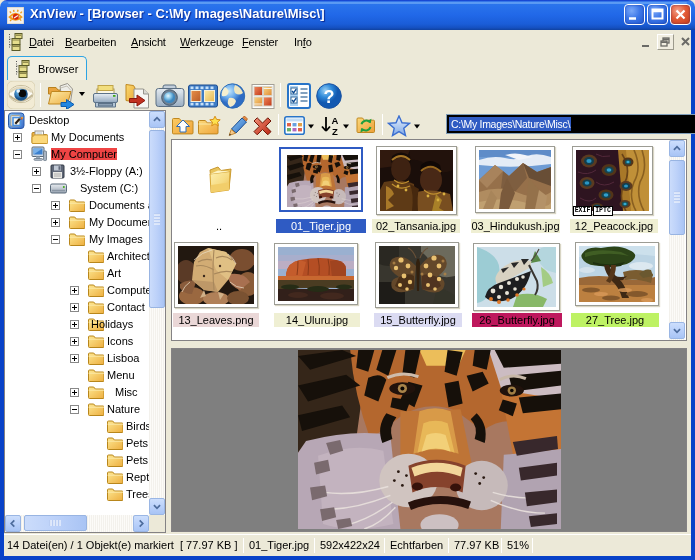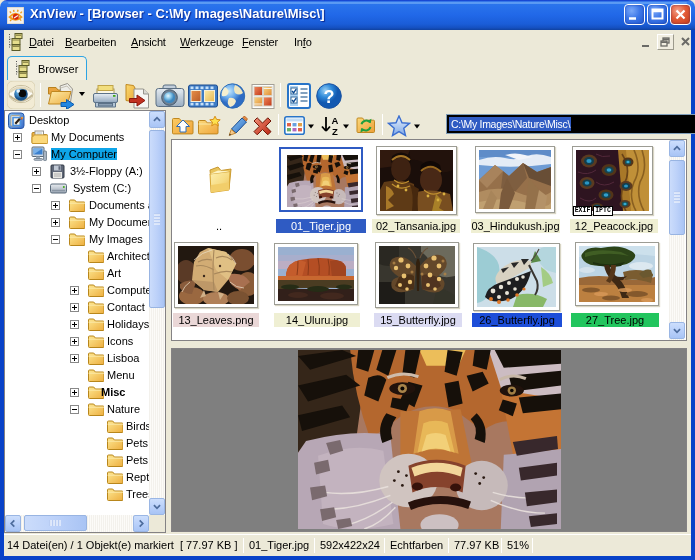--- a/index.html
+++ b/index.html
@@ -460,21 +460,21 @@
           <path d="M2 4.5 h5" stroke="#000"></path>
         </svg>
         <svg class="abs" style="left:26px;top:0px" width="16" height="16" viewBox="0 0 16 16">
           <rect x="1" y="1" width="12" height="9.5" rx="1" fill="#C8D4E2" stroke="#5A6A7A"></rect>
           <rect x="2.5" y="2.5" width="9" height="6" fill="#3A80D0"></rect>
           <path d="M2.5 2.5 l9 0 -9 6z" fill="#78B0E8"></path>
           <rect x="5" y="10.5" width="4" height="2" fill="#98A8B8"></rect>
           <rect x="3" y="12.5" width="8.5" height="1.8" rx=".8" fill="#B8C4D2" stroke="#5A6A7A" stroke-width=".7"></rect>
           <rect x="12.5" y="5" width="3" height="9.5" rx=".8" fill="#A8B4C2" stroke="#5A6A7A" stroke-width=".7"></rect>
         </svg>
-        <span class="txt" style="left:46px;background:#0ea5e9;">My Computer</span>
+        <span class="txt" style="left:46px;background:#ef4444;">My Computer</span>
       </div>
     <div class="trow" style="left:0;top:52px;width:144px;overflow:hidden;">
         <svg class="abs" style="left:27px;top:4px" width="9" height="9" viewBox="0 0 9 9">
           <rect x=".5" y=".5" width="8" height="8" fill="#fff" stroke="#888"></rect>
           <path d="M2 4.5 h5 M4.5 2 v5" stroke="#000"></path>
         </svg>
         <svg class="abs" style="left:45px;top:1px" width="15" height="15" viewBox="0 0 15 15">
           <rect x="1" y="1" width="13" height="13" rx="1" fill="#606878" stroke="#303844"></rect>
           <rect x="4" y="1.5" width="7" height="5" fill="#C0C8D4"></rect>
           <rect x="8.5" y="2.2" width="2" height="3.6" fill="#606878"></rect>
@@ -492,21 +492,21 @@
           <defs>
             <linearGradient id="drv" x1="0" y1="0" x2="0" y2="1">
               <stop offset="0%" stop-color="#E8ECF0"></stop>
               <stop offset="100%" stop-color="#9AA6B4"></stop>
             </linearGradient>
           </defs>
           <rect x="0.5" y="1" width="16" height="9" rx="1.5" fill="url(#drv)" stroke="#5A6A7A"></rect>
           <rect x="2" y="6.8" width="13" height="1.4" fill="#8A96A4"></rect>
           <circle cx="13.8" cy="4" r="1" fill="#3FA815"></circle>
         </svg>
-        <span class="txt" style="left:68px;">System (C:)</span>
+        <span class="txt" style="left:75px;">System (C:)</span>
       </div>
     <div class="trow" style="left:0;top:86px;width:144px;overflow:hidden;">
         <svg class="abs" style="left:46px;top:4px" width="9" height="9" viewBox="0 0 9 9">
           <rect x=".5" y=".5" width="8" height="8" fill="#fff" stroke="#888"></rect>
           <path d="M2 4.5 h5 M4.5 2 v5" stroke="#000"></path>
         </svg>
         <svg class="abs" style="left:64px;top:2px" width="16" height="13" viewBox="0 0 16 13">
           <path d="M.5 2 a1 1 0 0 1 1-1 h4.2 l1.7 2 h7.6 a1 1 0 0 1 1 1 v7.5 a1 1 0 0 1-1 1 h-13.5 a1 1 0 0 1-1-1z" fill="url(#fgold)" stroke="#B8861B"></path>
           <path d="M.5 4.2 h15.5" stroke="#FBE9A8" stroke-width="1"></path>
         </svg>
@@ -572,21 +572,21 @@
       </div>
     <div class="trow" style="left:0;top:205px;width:144px;overflow:hidden;">
         <svg class="abs" style="left:65px;top:4px" width="9" height="9" viewBox="0 0 9 9">
           <rect x=".5" y=".5" width="8" height="8" fill="#fff" stroke="#888"></rect>
           <path d="M2 4.5 h5 M4.5 2 v5" stroke="#000"></path>
         </svg>
         <svg class="abs" style="left:83px;top:2px" width="16" height="13" viewBox="0 0 16 13">
           <path d="M.5 2 a1 1 0 0 1 1-1 h4.2 l1.7 2 h7.6 a1 1 0 0 1 1 1 v7.5 a1 1 0 0 1-1 1 h-13.5 a1 1 0 0 1-1-1z" fill="url(#fgold)" stroke="#B8861B"></path>
           <path d="M.5 4.2 h15.5" stroke="#FBE9A8" stroke-width="1"></path>
         </svg>
-        <span class="txt" style="left:102px;">Holidays</span>
+        <span class="txt" style="left:86px;">Holidays</span>
       </div>
     <div class="trow" style="left:0;top:222px;width:144px;overflow:hidden;">
         <svg class="abs" style="left:65px;top:4px" width="9" height="9" viewBox="0 0 9 9">
           <rect x=".5" y=".5" width="8" height="8" fill="#fff" stroke="#888"></rect>
           <path d="M2 4.5 h5 M4.5 2 v5" stroke="#000"></path>
         </svg>
         <svg class="abs" style="left:83px;top:2px" width="16" height="13" viewBox="0 0 16 13">
           <path d="M.5 2 a1 1 0 0 1 1-1 h4.2 l1.7 2 h7.6 a1 1 0 0 1 1 1 v7.5 a1 1 0 0 1-1 1 h-13.5 a1 1 0 0 1-1-1z" fill="url(#fgold)" stroke="#B8861B"></path>
           <path d="M.5 4.2 h15.5" stroke="#FBE9A8" stroke-width="1"></path>
         </svg>
@@ -612,21 +612,21 @@
       </div>
     <div class="trow" style="left:0;top:273px;width:144px;overflow:hidden;">
         <svg class="abs" style="left:65px;top:4px" width="9" height="9" viewBox="0 0 9 9">
           <rect x=".5" y=".5" width="8" height="8" fill="#fff" stroke="#888"></rect>
           <path d="M2 4.5 h5 M4.5 2 v5" stroke="#000"></path>
         </svg>
         <svg class="abs" style="left:83px;top:2px" width="16" height="13" viewBox="0 0 16 13">
           <path d="M.5 2 a1 1 0 0 1 1-1 h4.2 l1.7 2 h7.6 a1 1 0 0 1 1 1 v7.5 a1 1 0 0 1-1 1 h-13.5 a1 1 0 0 1-1-1z" fill="url(#fgold)" stroke="#B8861B"></path>
           <path d="M.5 4.2 h15.5" stroke="#FBE9A8" stroke-width="1"></path>
         </svg>
-        <span class="txt" style="left:96px;font-weight:bold;">Misc</span>
+        <span class="txt" style="left:110px;">Misc</span>
       </div>
     <div class="trow" style="left:0;top:290px;width:144px;overflow:hidden;">
         <svg class="abs" style="left:65px;top:4px" width="9" height="9" viewBox="0 0 9 9">
           <rect x=".5" y=".5" width="8" height="8" fill="#fff" stroke="#888"></rect>
           <path d="M2 4.5 h5" stroke="#000"></path>
         </svg>
         <svg class="abs" style="left:83px;top:2px" width="16" height="13" viewBox="0 0 16 13">
           <path d="M.5 2 a1 1 0 0 1 1-1 h4.2 l1.7 2 h7.6 a1 1 0 0 1 1 1 v7.5 a1 1 0 0 1-1 1 h-13.5 a1 1 0 0 1-1-1z" fill="url(#fgold)" stroke="#B8861B"></path>
           <path d="M.5 4.2 h15.5" stroke="#FBE9A8" stroke-width="1"></path>
         </svg>
@@ -1009,21 +1009,21 @@
 <circle cx="14" cy="52" r="2"></circle>
             <circle cx="22" cy="55" r="2"></circle>
             <circle cx="31" cy="53" r="1.8"></circle>
             <circle cx="40" cy="48" r="1.8"></circle>
             <circle cx="47" cy="42" r="1.6"></circle>
 </g>
 <path d="M54 14 q4 -4 8 -12" stroke="#504840" stroke-width="1.2" fill="none"></path>
 <path d="M52 18 L60 34 q2 8 -2 14" stroke="#383430" stroke-width="2" fill="none"></path>
         </svg>
       </div>
-    <div class="lab" style="left:300px;top:173px;width:90px;background:#1d4ed8;">26_Butterfly.jpg</div>
+    <div class="lab" style="left:300px;top:173px;width:90px;background:#be185d;">26_Butterfly.jpg</div>
     <div class="frame" style="left:403px;top:102px;width:84px;height:64px;">
         <svg width="76" height="56" viewBox="0 0 76 56">
           <rect width="76" height="56" fill="#BCD4E4"></rect>
 <path d="M0 0 h76 v10 q-40 -5 -76 1z" fill="#CCE0EC"></path>
 <ellipse cx="62" cy="20" rx="12" ry="4" fill="#DCE8F0"></ellipse>
 <ellipse cx="8" cy="24" rx="8" ry="3" fill="#D4E2EC"></ellipse>
 <path d="M0 34 h76 v22 h-76z" fill="#BC8040"></path>
 <path d="M0 32 q20 -4 40 0 t36 -1 v8 h-76z" fill="#9A6838"></path>
 <path d="M44 26 q16 -5 30 2 l-2 9 q-14 -5 -26 -3z" fill="#7A5C30"></path>
 <path d="M3 8 Q8 0 22 2 Q40 -2 50 4 Q60 8 54 14 Q48 21 32 19 Q12 22 5 15 Q1 11 3 8z" fill="#2C4418"></path>
@@ -1038,21 +1038,21 @@
             <ellipse cx="32" cy="52" rx="9" ry="2.5"></ellipse>
           </g>
 <g fill="#D89858" opacity=".85">
             <ellipse cx="22" cy="48" rx="7" ry="2"></ellipse>
             <ellipse cx="46" cy="44" rx="7" ry="2"></ellipse>
             <ellipse cx="68" cy="54" rx="6" ry="2"></ellipse>
           </g>
 <path d="M60 28 q6 -6 12 -4 l2 6 -10 2z" fill="#6A5830"></path>
         </svg>
       </div>
-    <div class="lab" style="left:399px;top:173px;width:88px;background:#22c55e;">27_Tree.jpg</div>
+    <div class="lab" style="left:399px;top:173px;width:88px;background:#bef264;">27_Tree.jpg</div>
     <div class="sb-track abs" style="left:497px;top:0;width:16px;height:200px;"></div>
     <div class="sb-btn" style="left:497px;top:0px;width:16px;height:17px;"><svg width="14" height="15" viewBox="0 0 16 16">
           <path d="M4.5 9.5 l3.5-3.5 3.5 3.5" stroke="#4D6C9C" stroke-width="2" fill="none"></path>
         </svg></div>
     <div class="sb-thumb" style="left:497px;top:20px;width:16px;height:75px;"><svg width="14" height="73" viewBox="0 0 14 73">
           <g stroke-width="1">
             <path d="M4 31 h6 M4 34 h6 M4 37 h6 M4 40 h6" stroke="#B0C4EC"></path>
             <path d="M4 32 h6 M4 35 h6 M4 38 h6 M4 41 h6" stroke="#FFF"></path>
           </g>
         </svg></div>

